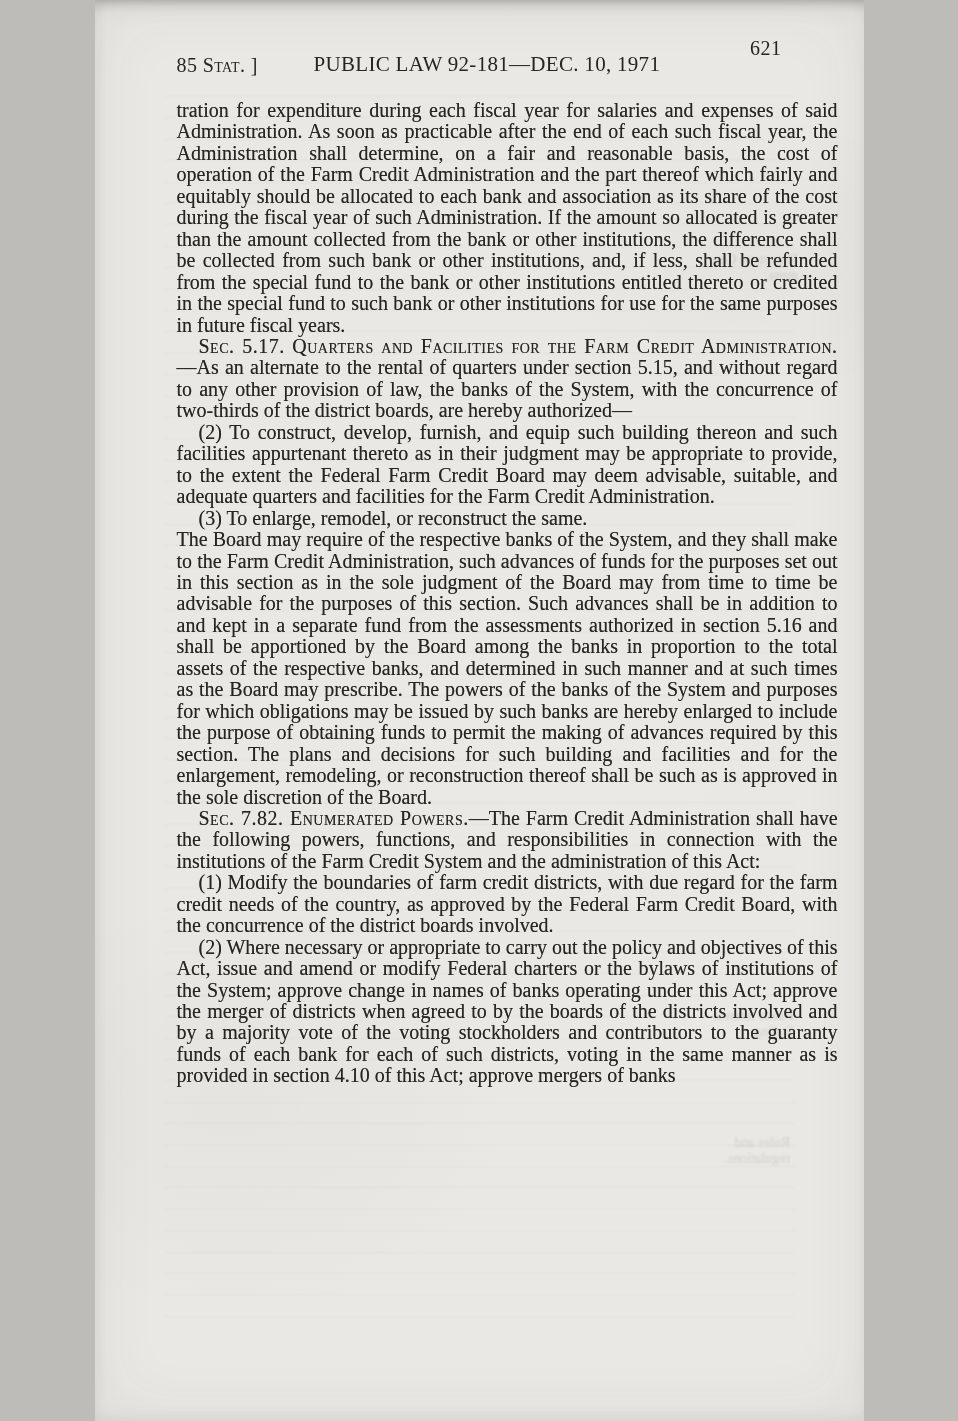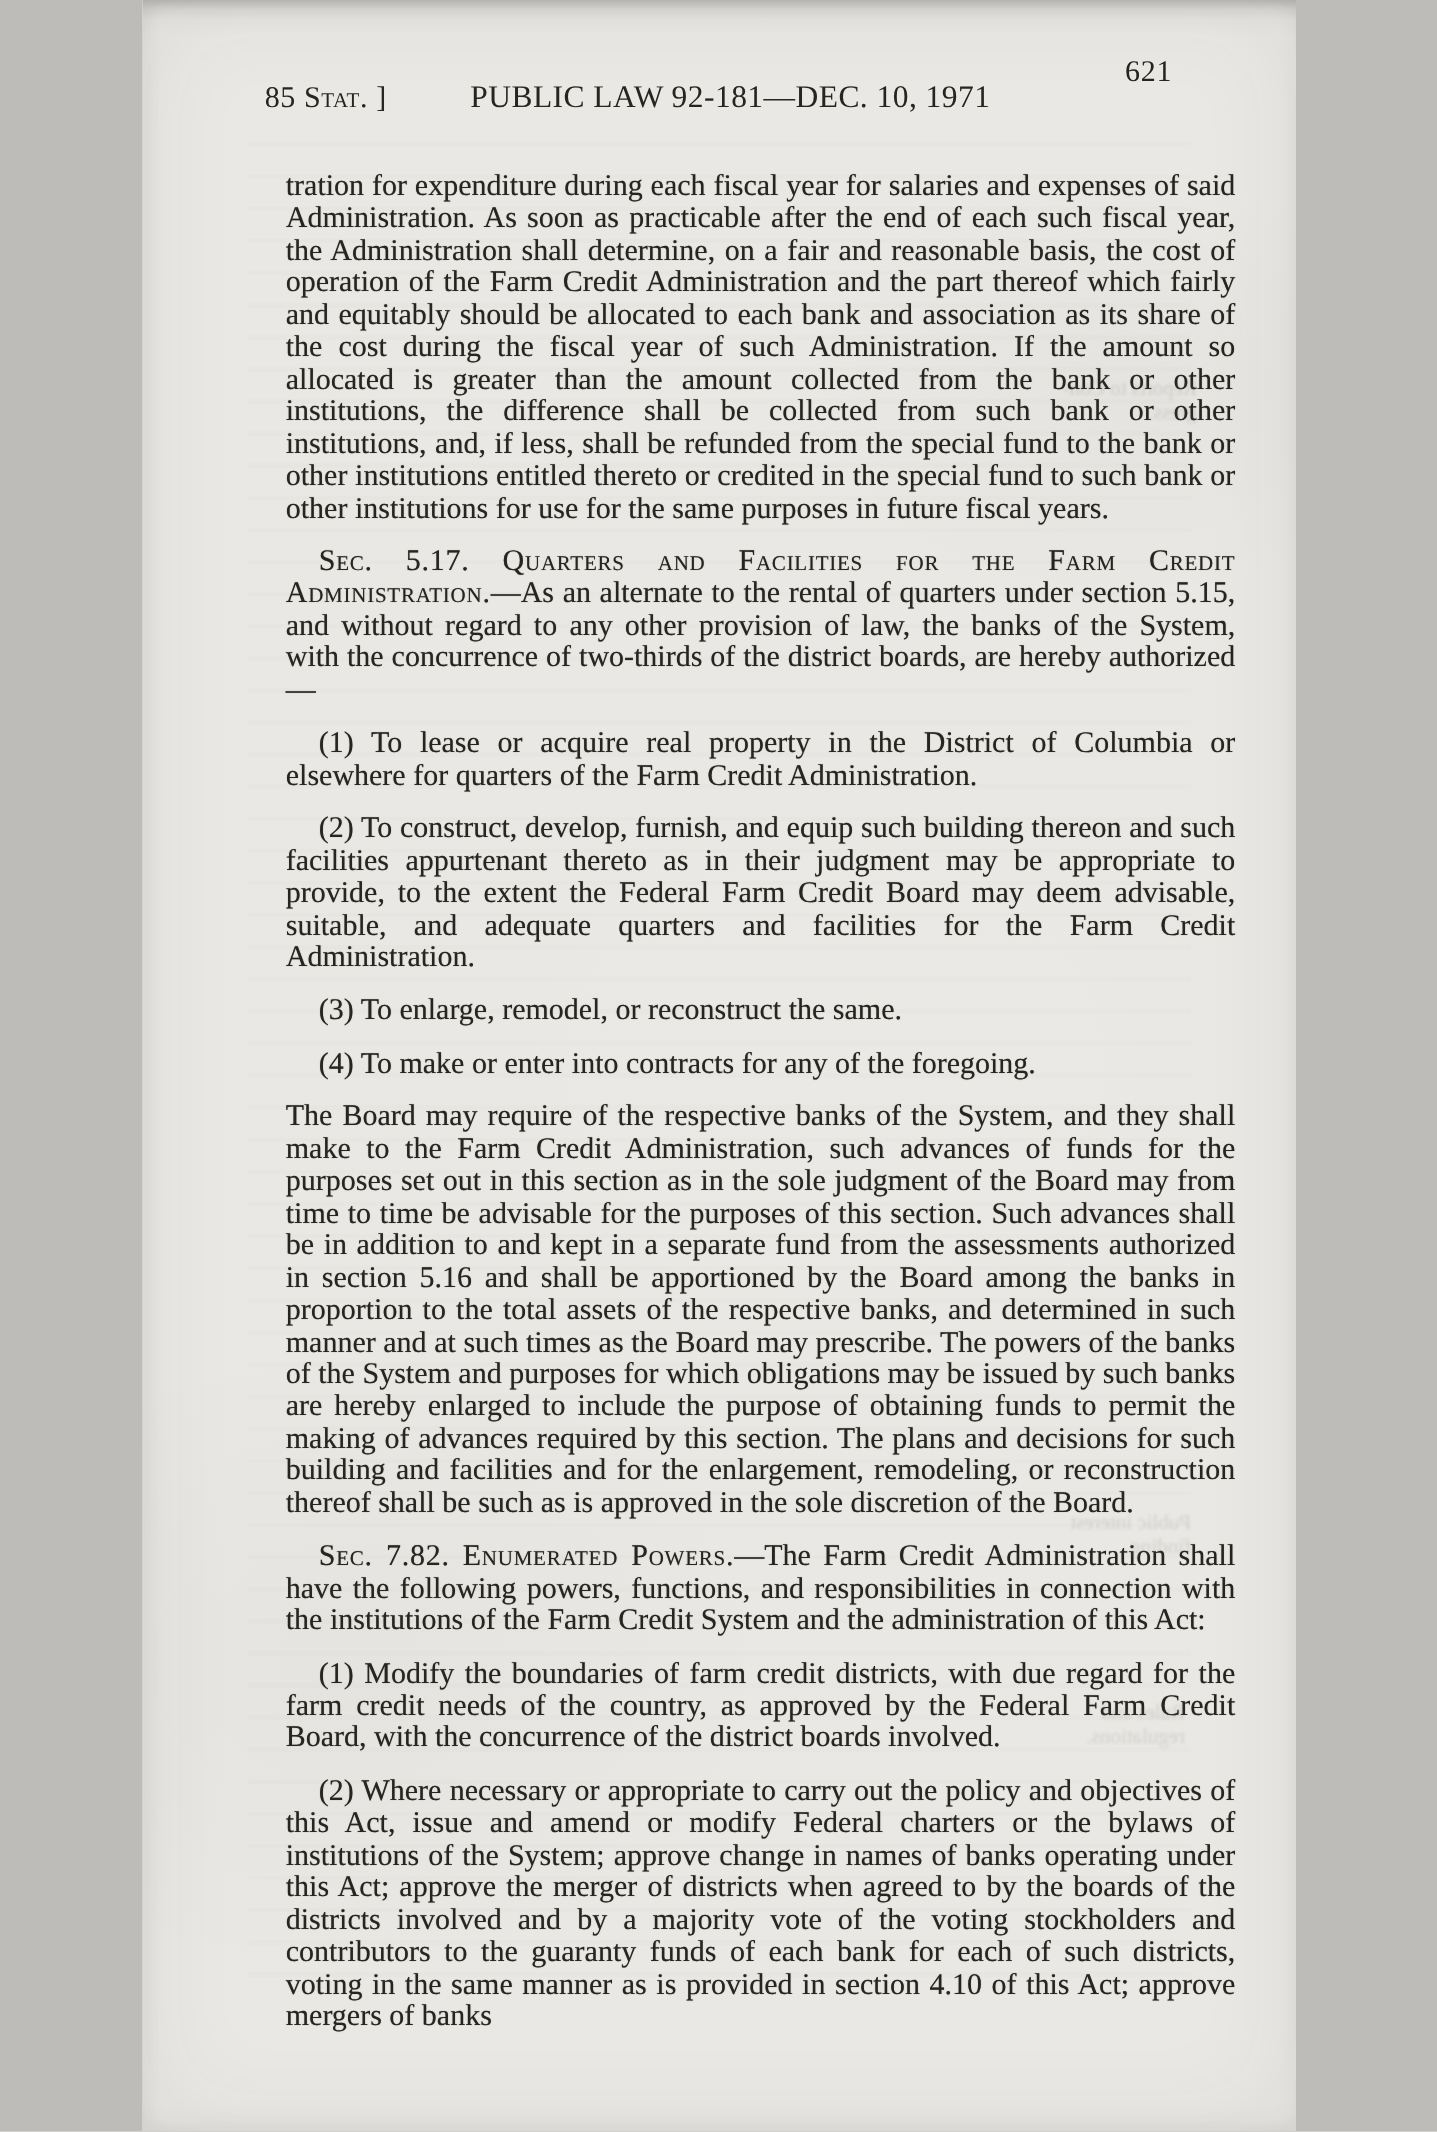--- a/index.html
+++ b/index.html
@@ -46,21 +46,21 @@
   .page-number{
     position:absolute;top:37px;right:82px;
     font-size:20px;letter-spacing:0.5px;
   }
   .text-column{
     position:absolute;left:82px;top:100px;width:661px;
     font-size:20px;line-height:21.45px;
     text-align:justify;
     text-shadow:0 0 0.6px rgba(38,37,31,0.55);
   }
-  .text-column p{margin:14px;padding:0;}
+  .text-column p{margin:0;padding:0;}
   .text-column p.indent{text-indent:22px;}
   .sc{font-variant-caps:small-caps;letter-spacing:0.5px;}
   .bleed-artifact{
     position:absolute;
     width:140px;
     transform:scaleX(-1);
     filter:blur(1.1px);
     opacity:0.20;
     color:#6f6e66;
     font-size:14px;line-height:16px;
@@ -76,24 +76,22 @@
   <div class="scan-top-edge"></div>
   <div class="ghost-lines"></div>
 
   <div class="header-stat">85 Stat. ]</div>
   <div class="header-title">PUBLIC LAW 92-181—DEC. 10, 1971</div>
   <div class="page-number">621</div>
 
   <div class="text-column" id="text-column">
       <p class=""><span class="">tration for expenditure during each fiscal year for salaries and expenses of said Administration. As soon as practicable after the end of each such fiscal year, the Administration shall determine, on a fair and reasonable basis, the cost of operation of the Farm Credit Administration and the part thereof which fairly and equitably should be allocated to each bank and association as its share of the cost during the fiscal year of such Administration. If the amount so allocated is greater than the amount collected from the bank or other institutions, the difference shall be collected from such bank or other institutions, and, if less, shall be refunded from the special fund to the bank or other institutions entitled thereto or credited in the special fund to such bank or other institutions for use for the same purposes in future fiscal years.</span></p>
       <p class="indent"><span class="sc">Sec. 5.17. Quarters and Facilities for the Farm Credit Administration.</span><span class="">—As an alternate to the rental of quarters under section 5.15, and without regard to any other provision of law, the banks of the System, with the concurrence of two-thirds of the district boards, are hereby authorized—</span></p>
-      <p class="indent"><span class="">(1) To lease or acquire real property in the District of Columbia or elsewhere for quarters of the Farm Credit Administration.</span></p>
       <p class="indent"><span class="">(2) To construct, develop, furnish, and equip such building thereon and such facilities appurtenant thereto as in their judgment may be appropriate to provide, to the extent the Federal Farm Credit Board may deem advisable, suitable, and adequate quarters and facilities for the Farm Credit Administration.</span></p>
       <p class="indent"><span class="">(3) To enlarge, remodel, or reconstruct the same.</span></p>
-      <p class="indent"><span class="">(4) To make or enter into contracts for any of the foregoing.</span></p>
       <p class=""><span class="">The Board may require of the respective banks of the System, and they shall make to the Farm Credit Administration, such advances of funds for the purposes set out in this section as in the sole judgment of the Board may from time to time be advisable for the purposes of this section. Such advances shall be in addition to and kept in a separate fund from the assessments authorized in section 5.16 and shall be apportioned by the Board among the banks in proportion to the total assets of the respective banks, and determined in such manner and at such times as the Board may prescribe. The powers of the banks of the System and purposes for which obligations may be issued by such banks are hereby enlarged to include the purpose of obtaining funds to permit the making of advances required by this section. The plans and decisions for such building and facilities and for the enlargement, remodeling, or reconstruction thereof shall be such as is approved in the sole discretion of the Board.</span></p>
       <p class="indent"><span class="sc">Sec. 7.82. Enumerated Powers.</span><span class="">—The Farm Credit Administration shall have the following powers, functions, and responsibilities in connection with the institutions of the Farm Credit System and the administration of this Act:</span></p>
       <p class="indent"><span class="">(1) Modify the boundaries of farm credit districts, with due regard for the farm credit needs of the country, as approved by the Federal Farm Credit Board, with the concurrence of the district boards involved.</span></p>
       <p class="indent"><span class="">(2) Where necessary or appropriate to carry out the policy and objectives of this Act, issue and amend or modify Federal charters or the bylaws of institutions of the System; approve change in names of banks operating under this Act; approve the merger of districts when agreed to by the boards of the districts involved and by a majority vote of the voting stockholders and contributors to the guaranty funds of each bank for each of such districts, voting in the same manner as is provided in section 4.10 of this Act; approve mergers of banks</span></p>
     </div>
 
   <div id="artifacts">
       <div class="bleed-artifact" style="top: 252px; right: 66px;">Reports to Con-
 gress.</div>
       <div class="bleed-artifact" style="top: 1008px; right: 70px;">Public interest

